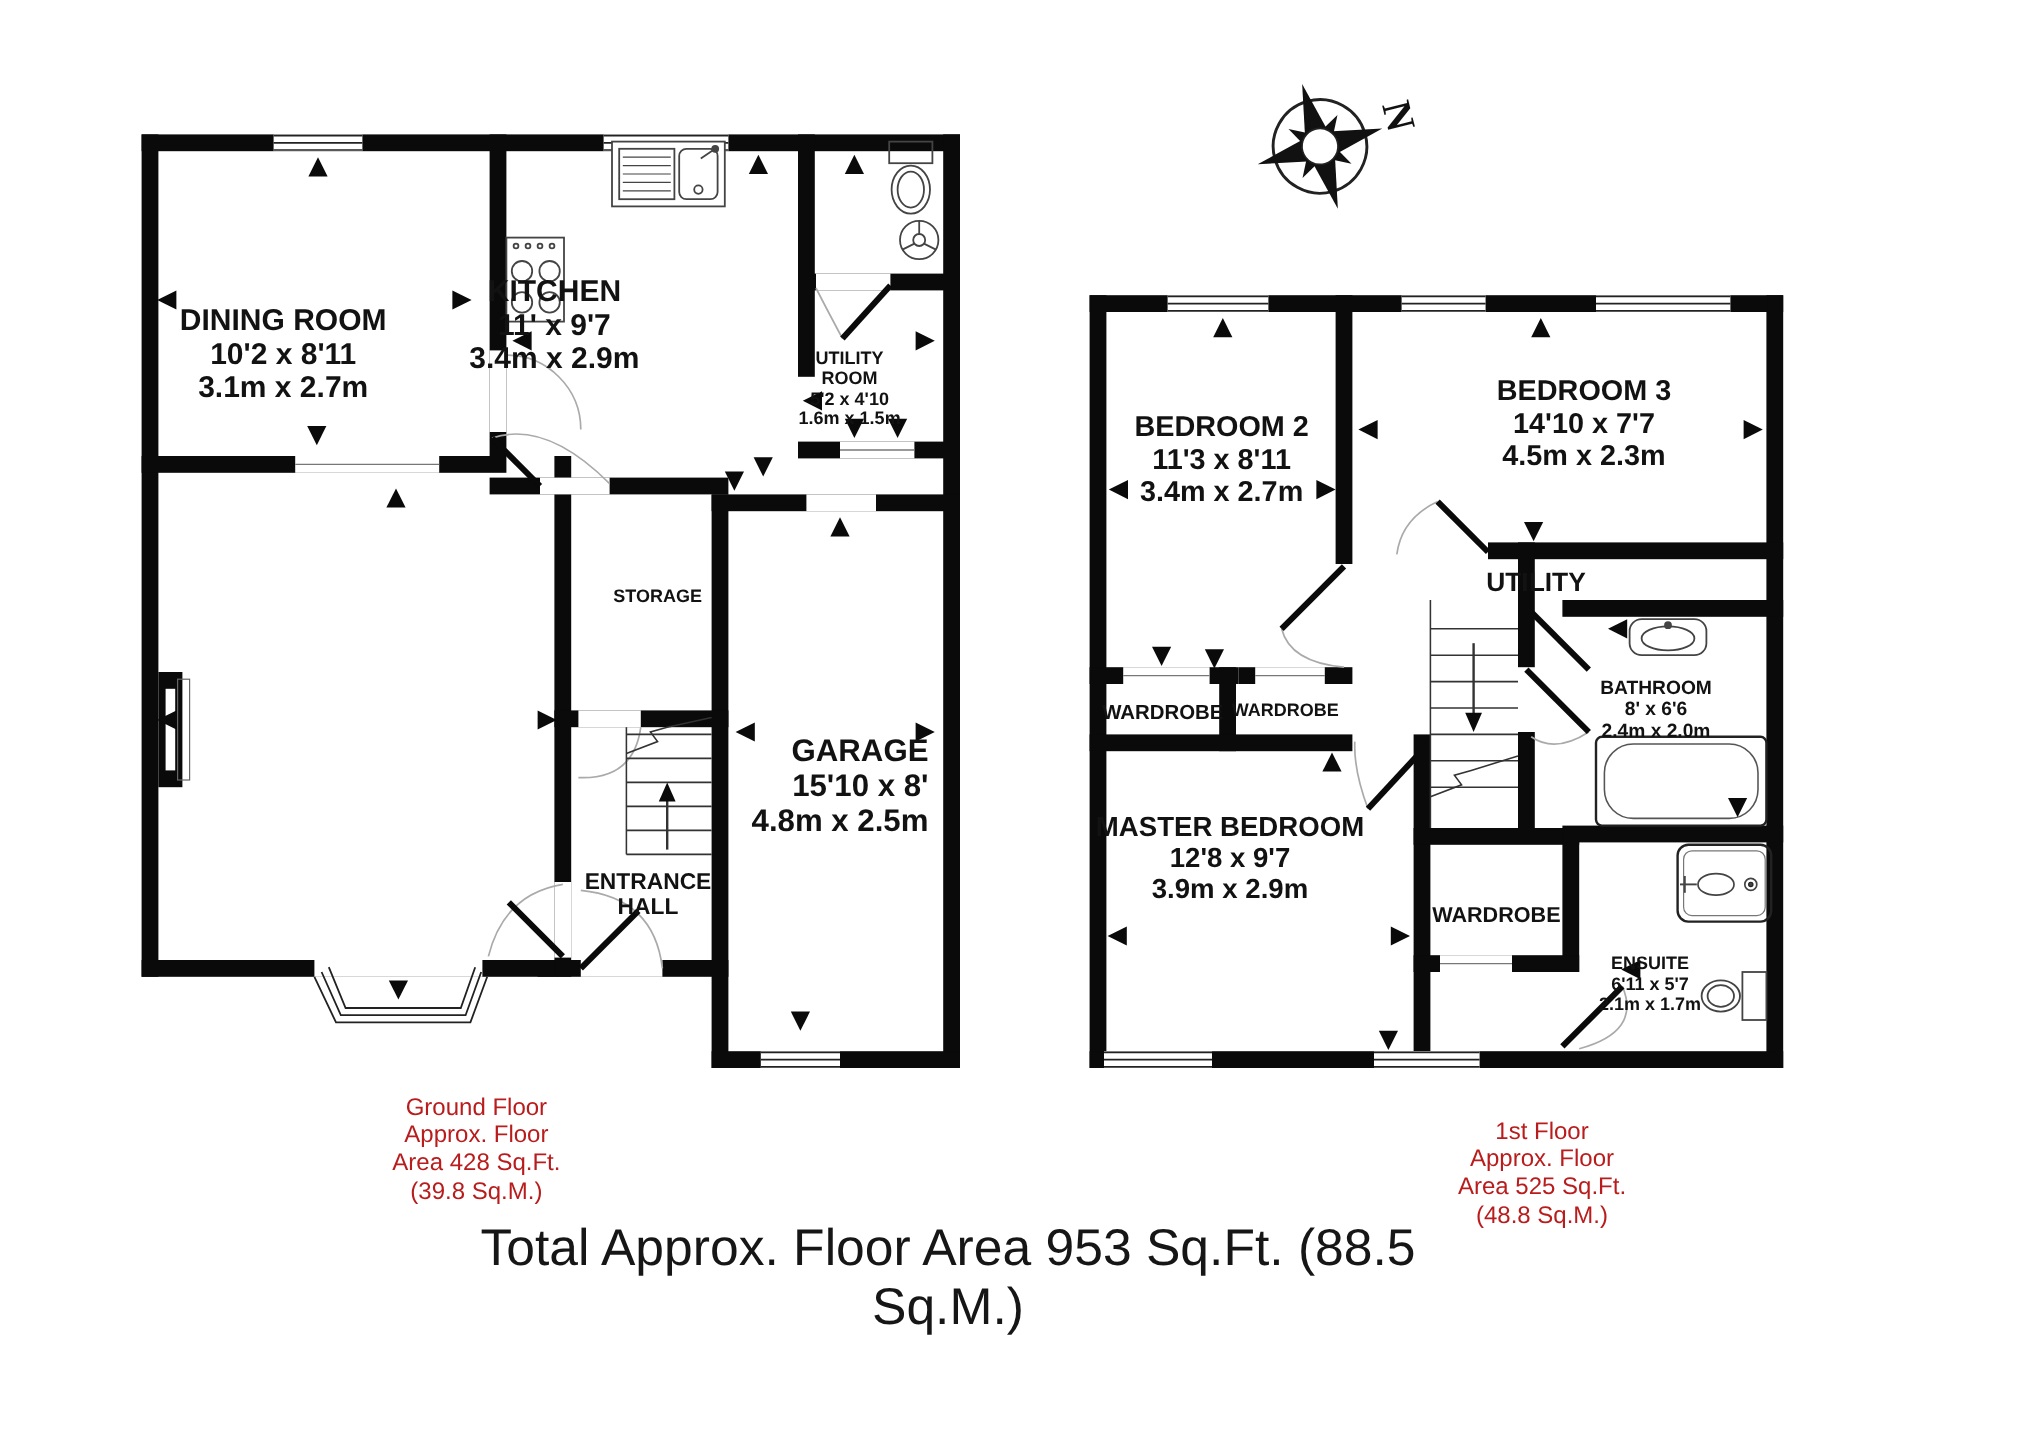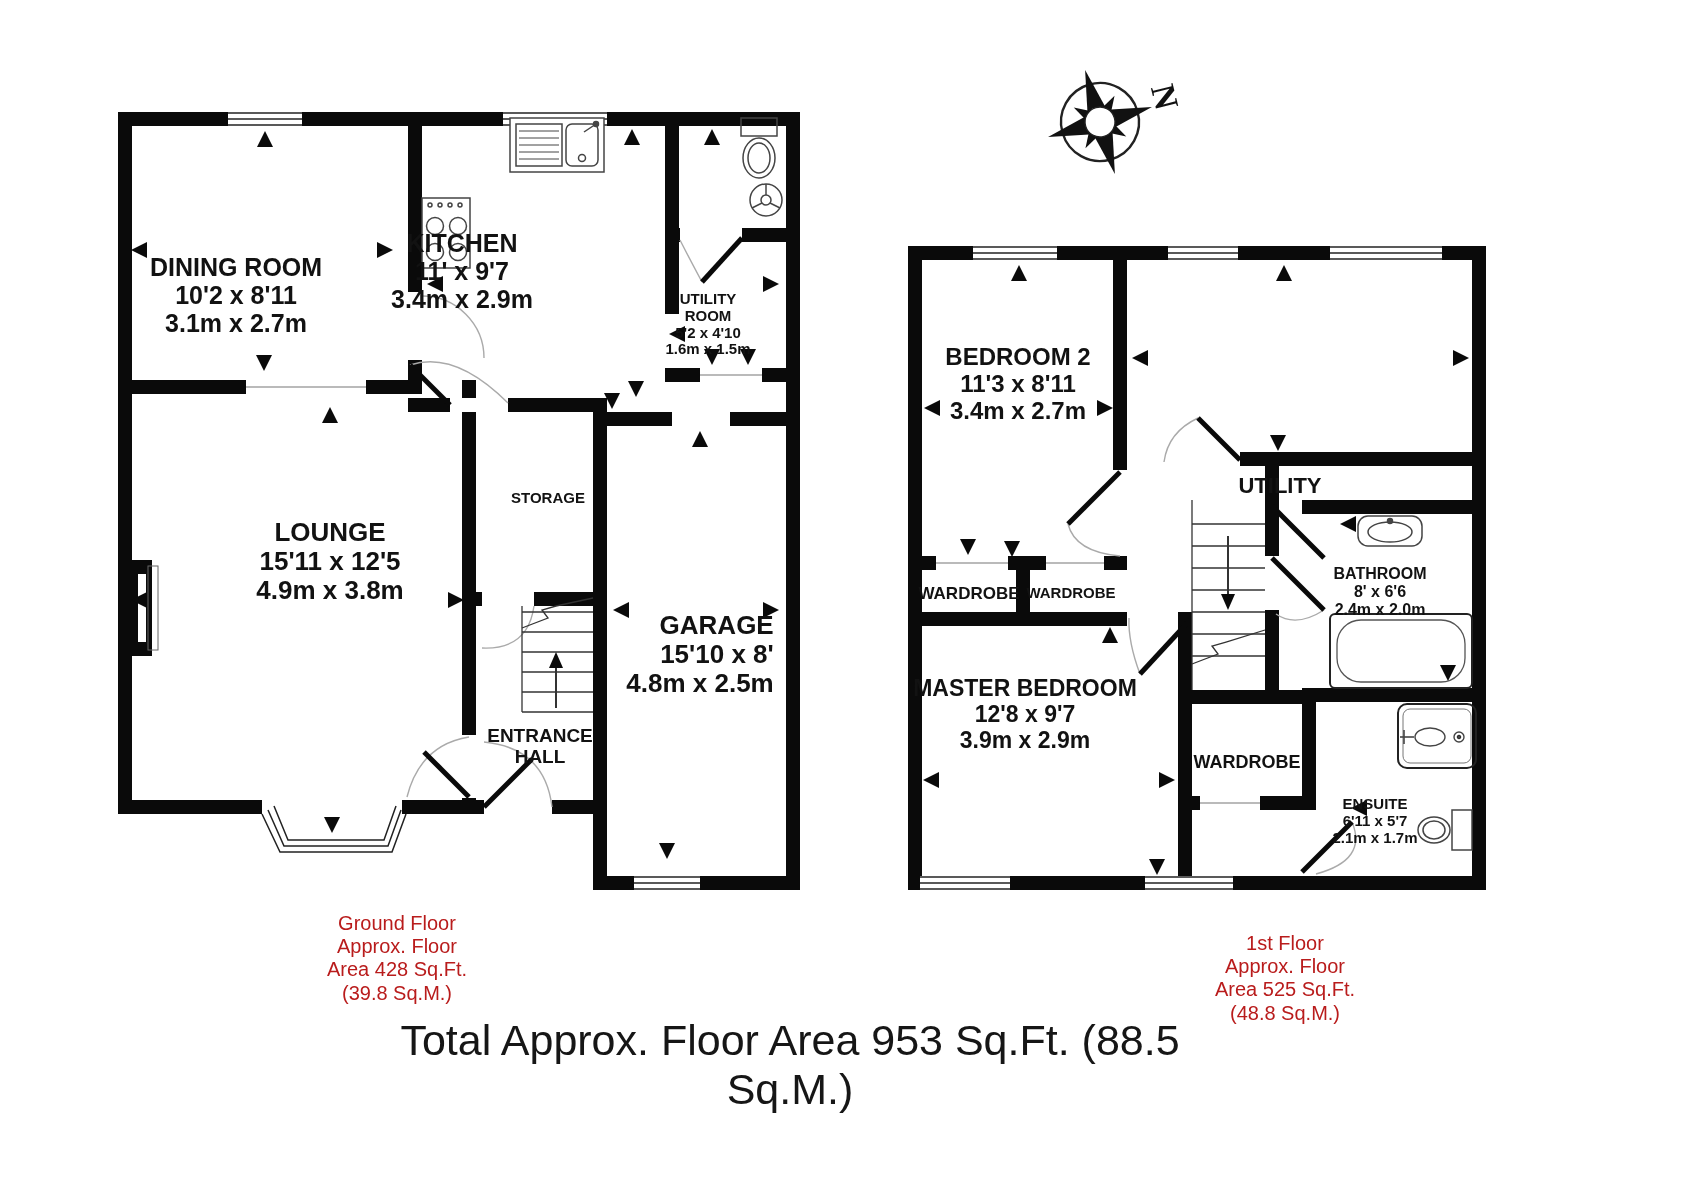--- a/index.html
+++ b/index.html
@@ -338,41 +338,41 @@
 <div class="lbl" style="left:462px;top:271px;font-size:25px;">
   <div>KITCHEN</div>
   <div>11' x 9'7</div>
   <div>3.4m x 2.9m</div>
 </div>
 <div class="lbl wrap" style="left:708px;top:325px;font-size:15px;width:100px;">
   <div>UTILITY ROOM</div>
   <div>5'2 x 4'10</div>
   <div>1.6m x 1.5m</div>
 </div>
-<div class="lbl" style="left:330px;top:562px;font-size:26px;">
-  <div>LOUNGE</div>
-  <div>15'11 x 12'5</div>
-  <div>4.9m x 3.8m</div>
-</div>
 <div class="lbl" style="left:548px;top:498px;font-size:15px;">
   <div>STORAGE</div>
 </div>
 <div class="lbl wrap" style="left:540px;top:746px;font-size:19px;width:140px;">
   <div>ENTRANCE HALL</div>
 </div>
 <div class="lbl" style="left:700px;top:655px;font-size:26px;text-align:right;">
   <div>GARAGE</div>
   <div>15'10 x 8'</div>
   <div>4.8m x 2.5m</div>
 </div>
 
 <div class="lbl" style="left:1018px;top:384px;font-size:24px;">
   <div>BEDROOM 2</div>
   <div>11'3 x 8'11</div>
   <div>3.4m x 2.7m</div>
+</div>
+<div class="lbl" style="left:1320px;top:354px;font-size:24px;">
+  <div>BEDROOM 3</div>
+  <div>14'10 x 7'7</div>
+  <div>4.5m x 2.3m</div>
 </div>
 <div class="lbl" style="left:1280px;top:486px;font-size:22px;">
   <div>UTILITY</div>
 </div>
 <div class="lbl" style="left:969px;top:594px;font-size:17px;">
   <div>WARDROBE</div>
 </div>
 <div class="lbl" style="left:1071px;top:593px;font-size:15px;">
   <div>WARDROBE</div>
 </div>

